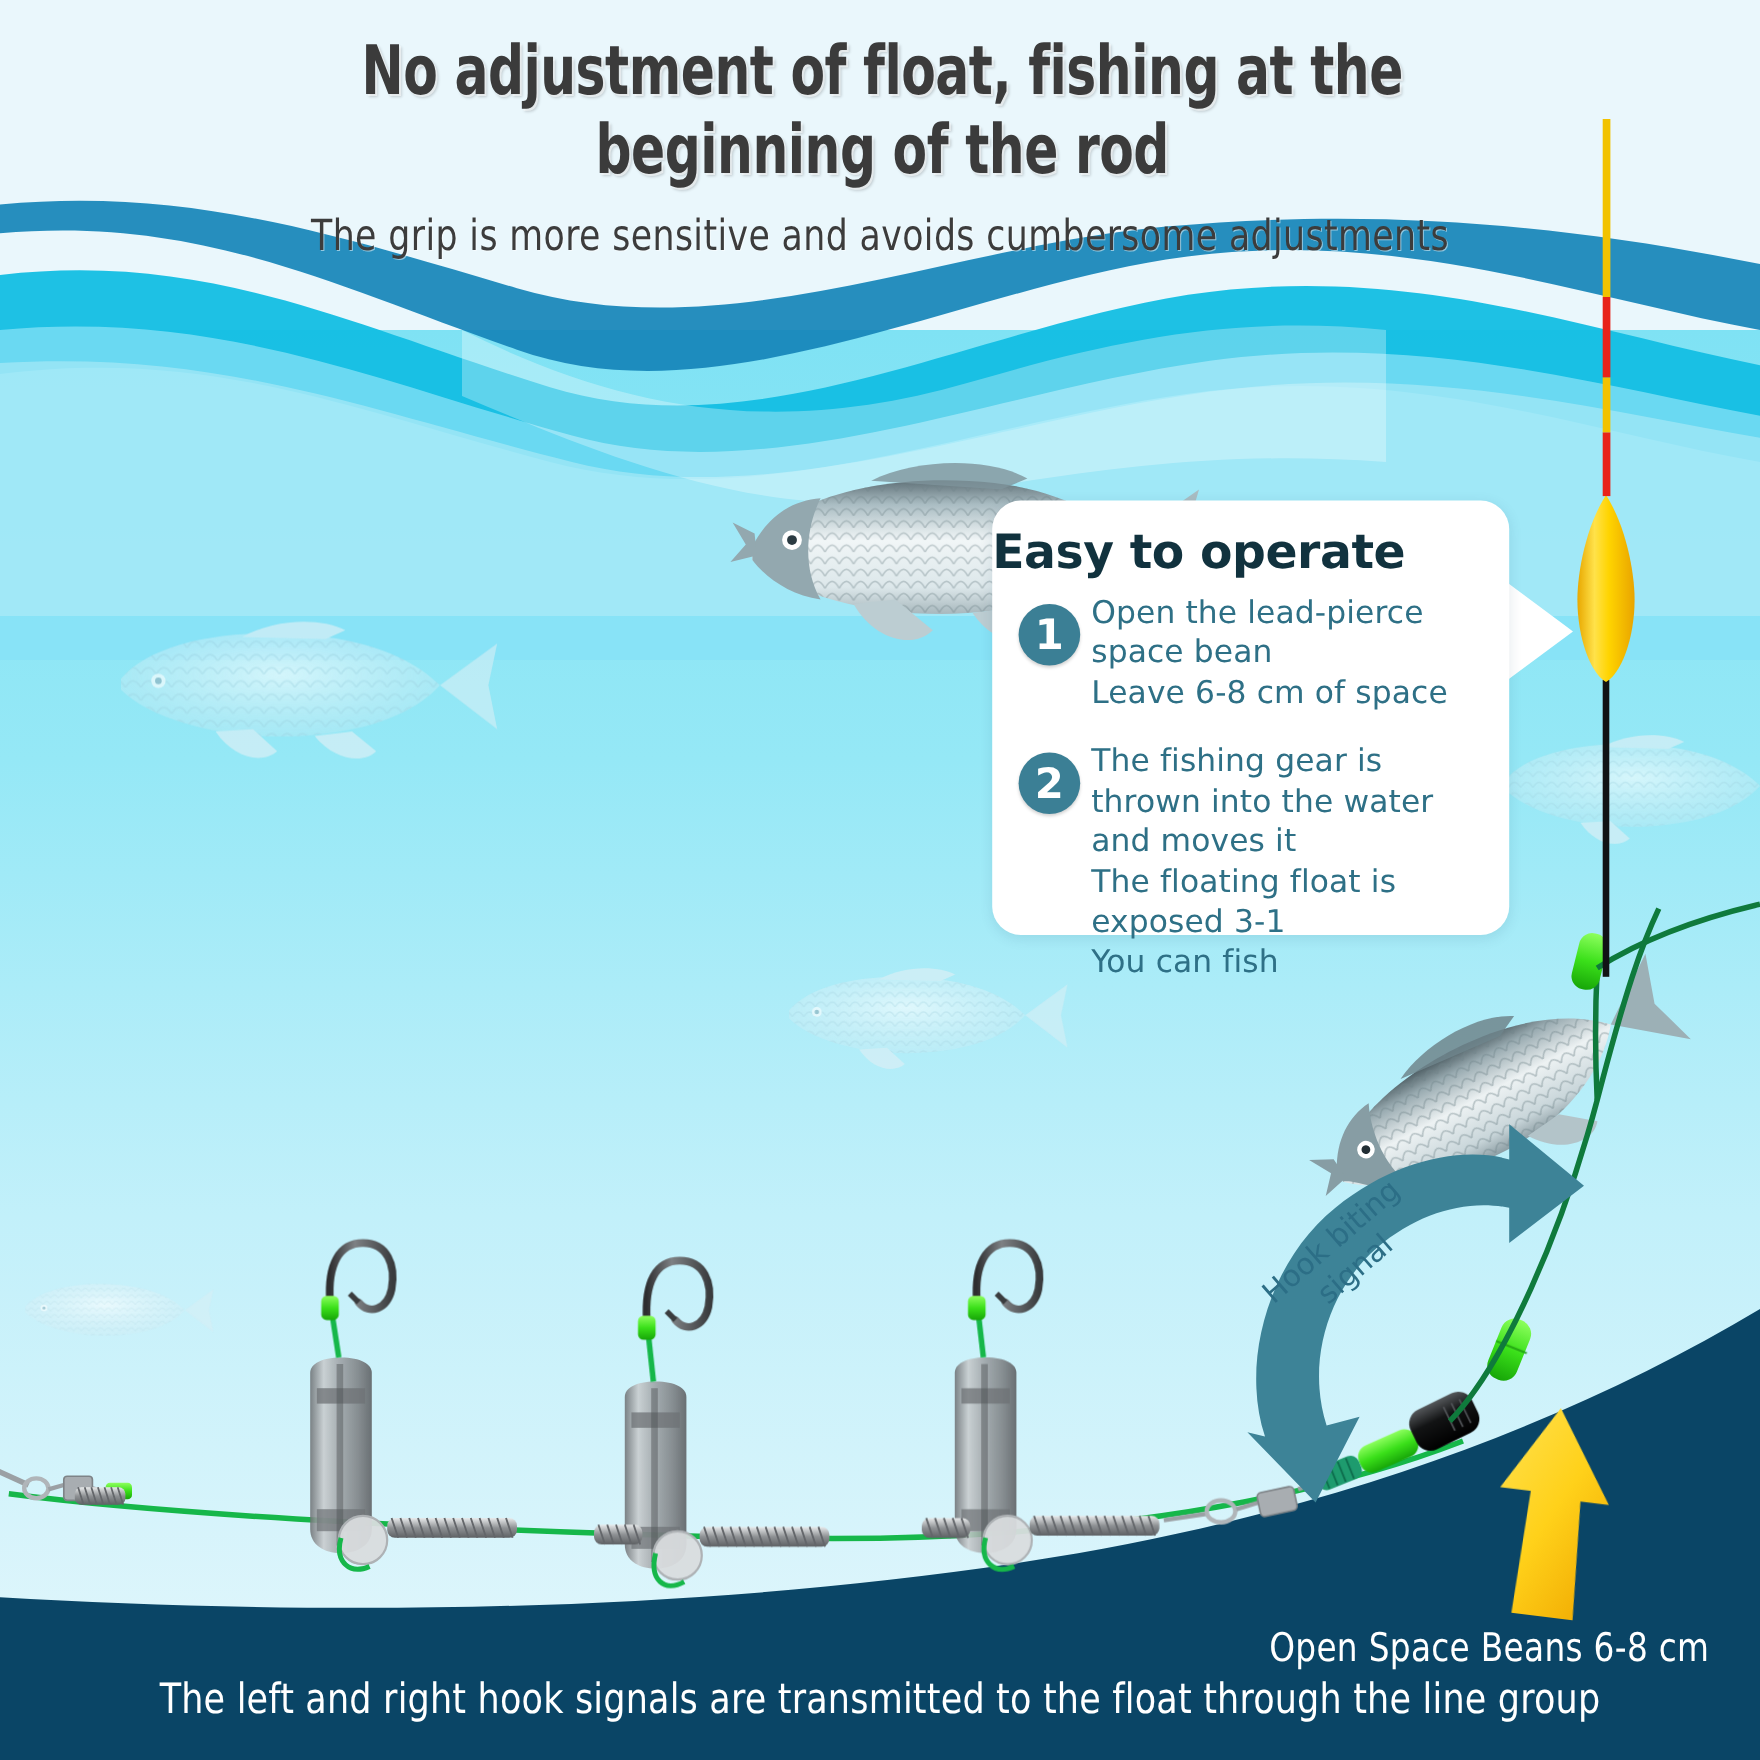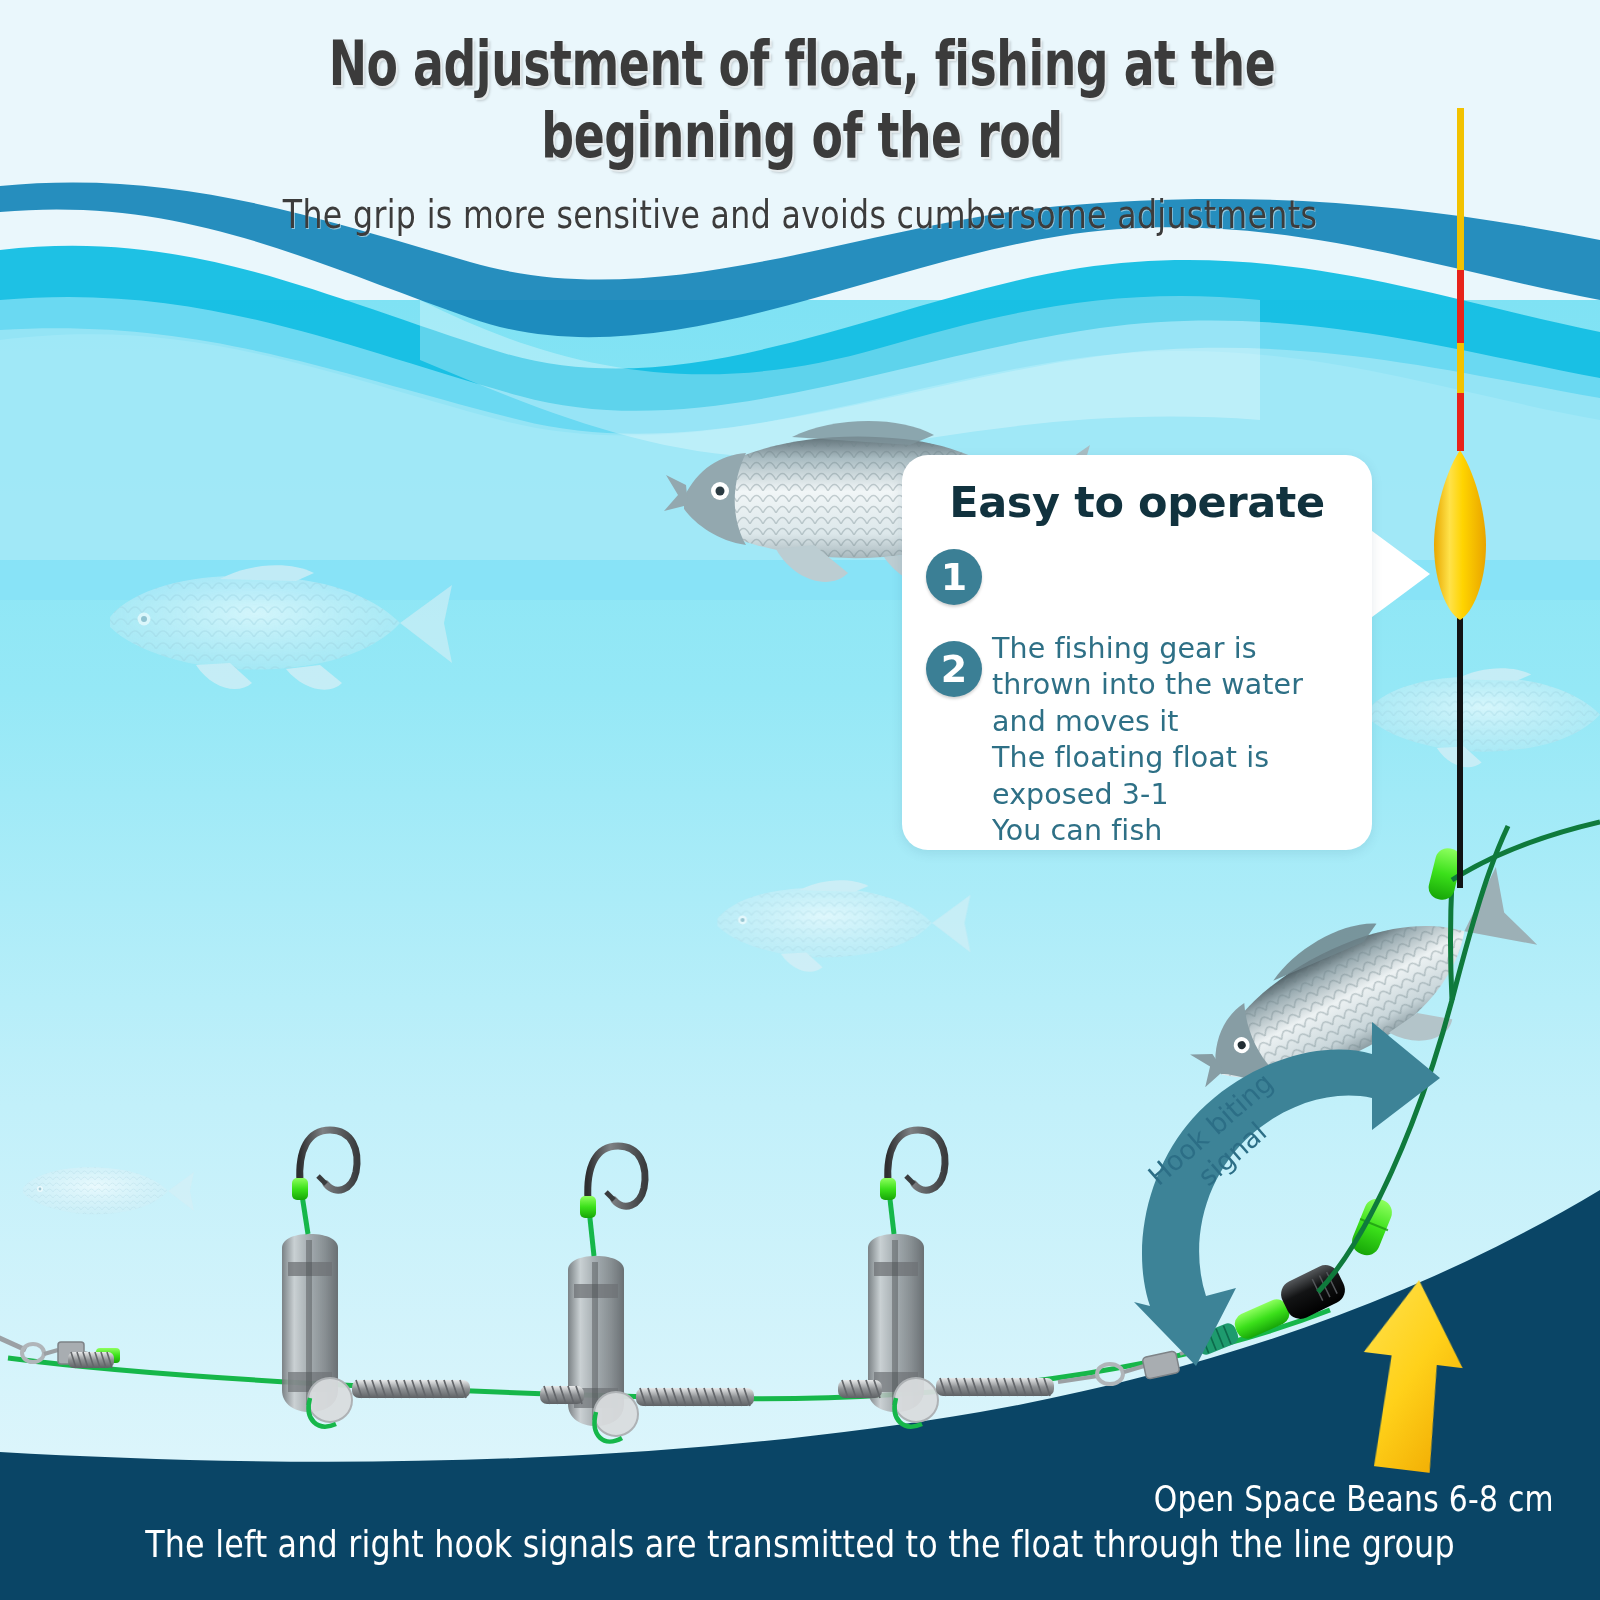--- a/index.html
+++ b/index.html
@@ -32,21 +32,21 @@
     position:absolute;left:902px;top:455px;width:470px;height:395px;
     background:#FFFFFF;border-radius:26px;z-index:50;
     box-shadow:0 3px 12px rgba(0,60,90,.10);
   }
   #callout-tail{
     position:absolute;left:1368px;top:528px;width:0;height:0;z-index:49;
     border-top:46px solid transparent;border-bottom:46px solid transparent;
     border-left:62px solid #FFFFFF;
   }
   #callout-title{
-    text-align:center;font-size:43px;font-weight:bold;color:#11323E;
+    text-align:left;font-size:43px;font-weight:bold;color:#11323E;
     padding-top:22px;letter-spacing:-.4px;
     font-family:"DejaVu Sans","Liberation Sans",sans-serif;
   }
   .step{display:flex;align-items:flex-start;padding:8px 0 0 24px;}
   .step-num{
     flex:0 0 auto;width:56px;height:56px;border-radius:50%;
     background:#3B7F95;color:#fff;font-size:38px;font-weight:bold;
     display:flex;align-items:center;justify-content:center;
     margin-right:10px;margin-top:14px;
     font-family:"DejaVu Sans","Liberation Sans",sans-serif;
@@ -381,20 +381,23 @@
 beginning of the rod</div>
   </div>
   <div id="subtitle">The grip is more sensitive and avoids cumbersome adjustments</div>
 
   <div id="callout-tail"></div>
   <div id="callout">
     <div id="callout-title">Easy to operate</div>
 
     <div class="step">
       <div class="step-num">1</div>
+      <div class="step-text">Open the lead-pierce
+space bean
+Leave 6-8 cm of space</div>
     </div>
 
     <div class="step" id="step2">
       <div class="step-num">2</div>
       <div class="step-text">The fishing gear is
 thrown into the water
 and moves it
 The floating float is
 exposed 3-1
 You can fish</div>

